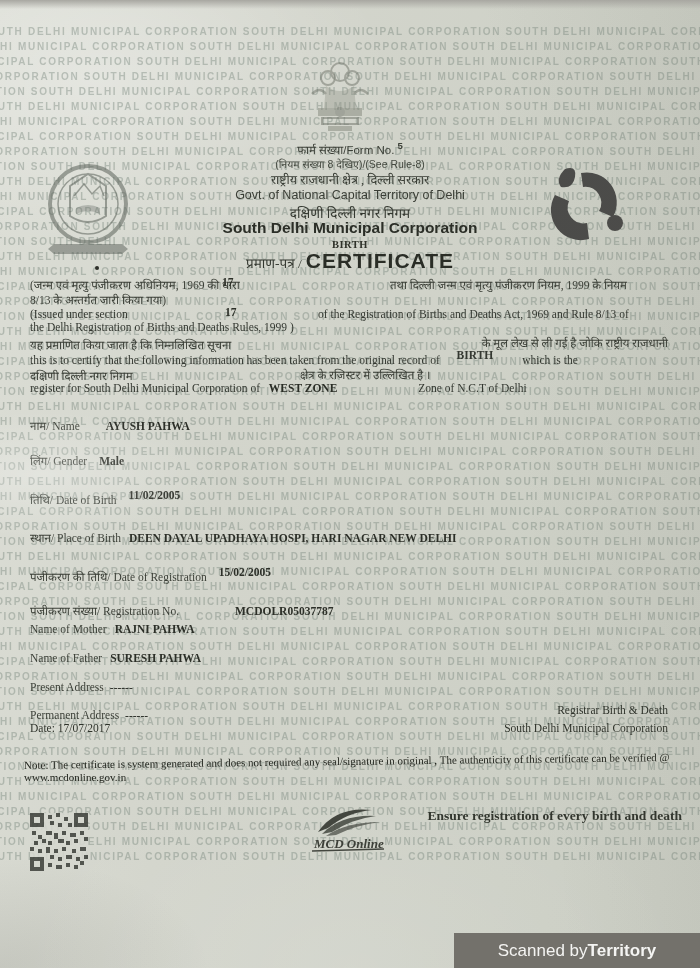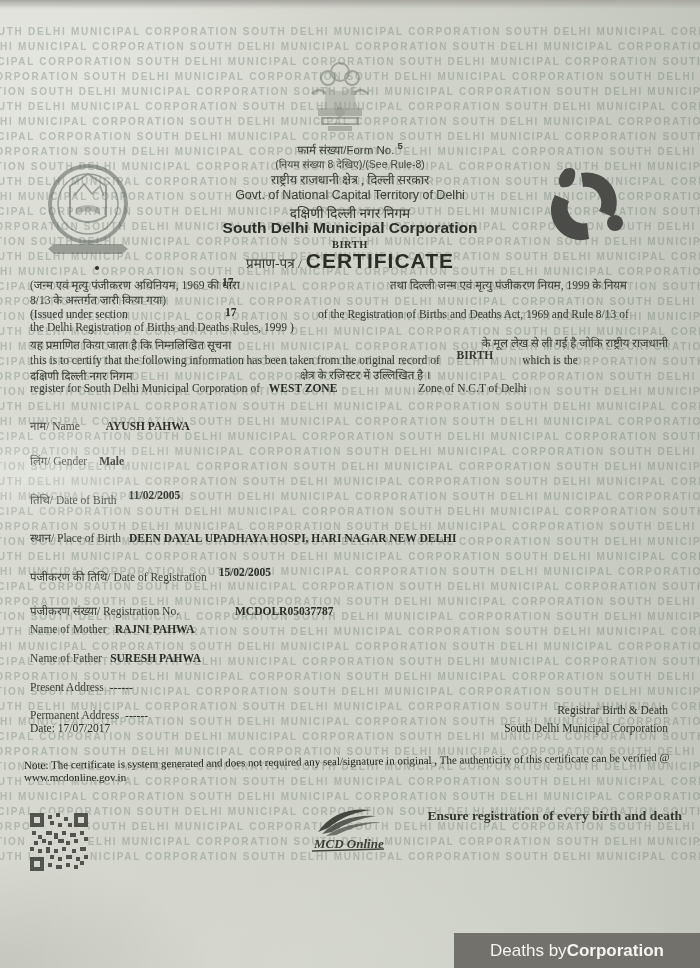--- a/index.html
+++ b/index.html
@@ -286,17 +286,17 @@
         <path d="M38 32 Q58 18 92 18 Q68 21 48 31 Z" opacity="0.7"></path>
       </g>
       <text x="26" y="44" font-family="Liberation Serif, serif" font-style="italic" font-weight="700" font-size="13" fill="#3c3f38" id="mcd-logo-text">MCD Online</text>
       <path d="M24 47 L96 45" stroke="#43463f" stroke-width="1.5" fill="none"></path>
     </svg>
   </div>
 
   <div class="abs b" style="left:380px; top:808px; width:302px; text-align:right; font-size:13.5px; color:#31352d;">Ensure registration of every birth and death</div>
 
   <div class="banner">
-    <span>Deaths by </span>
-    <span class="b">Corporation</span>
+    <span>Scanned by </span>
+    <span class="b">Territory</span>
   </div>
 
 </div>
 
 </body></html>

